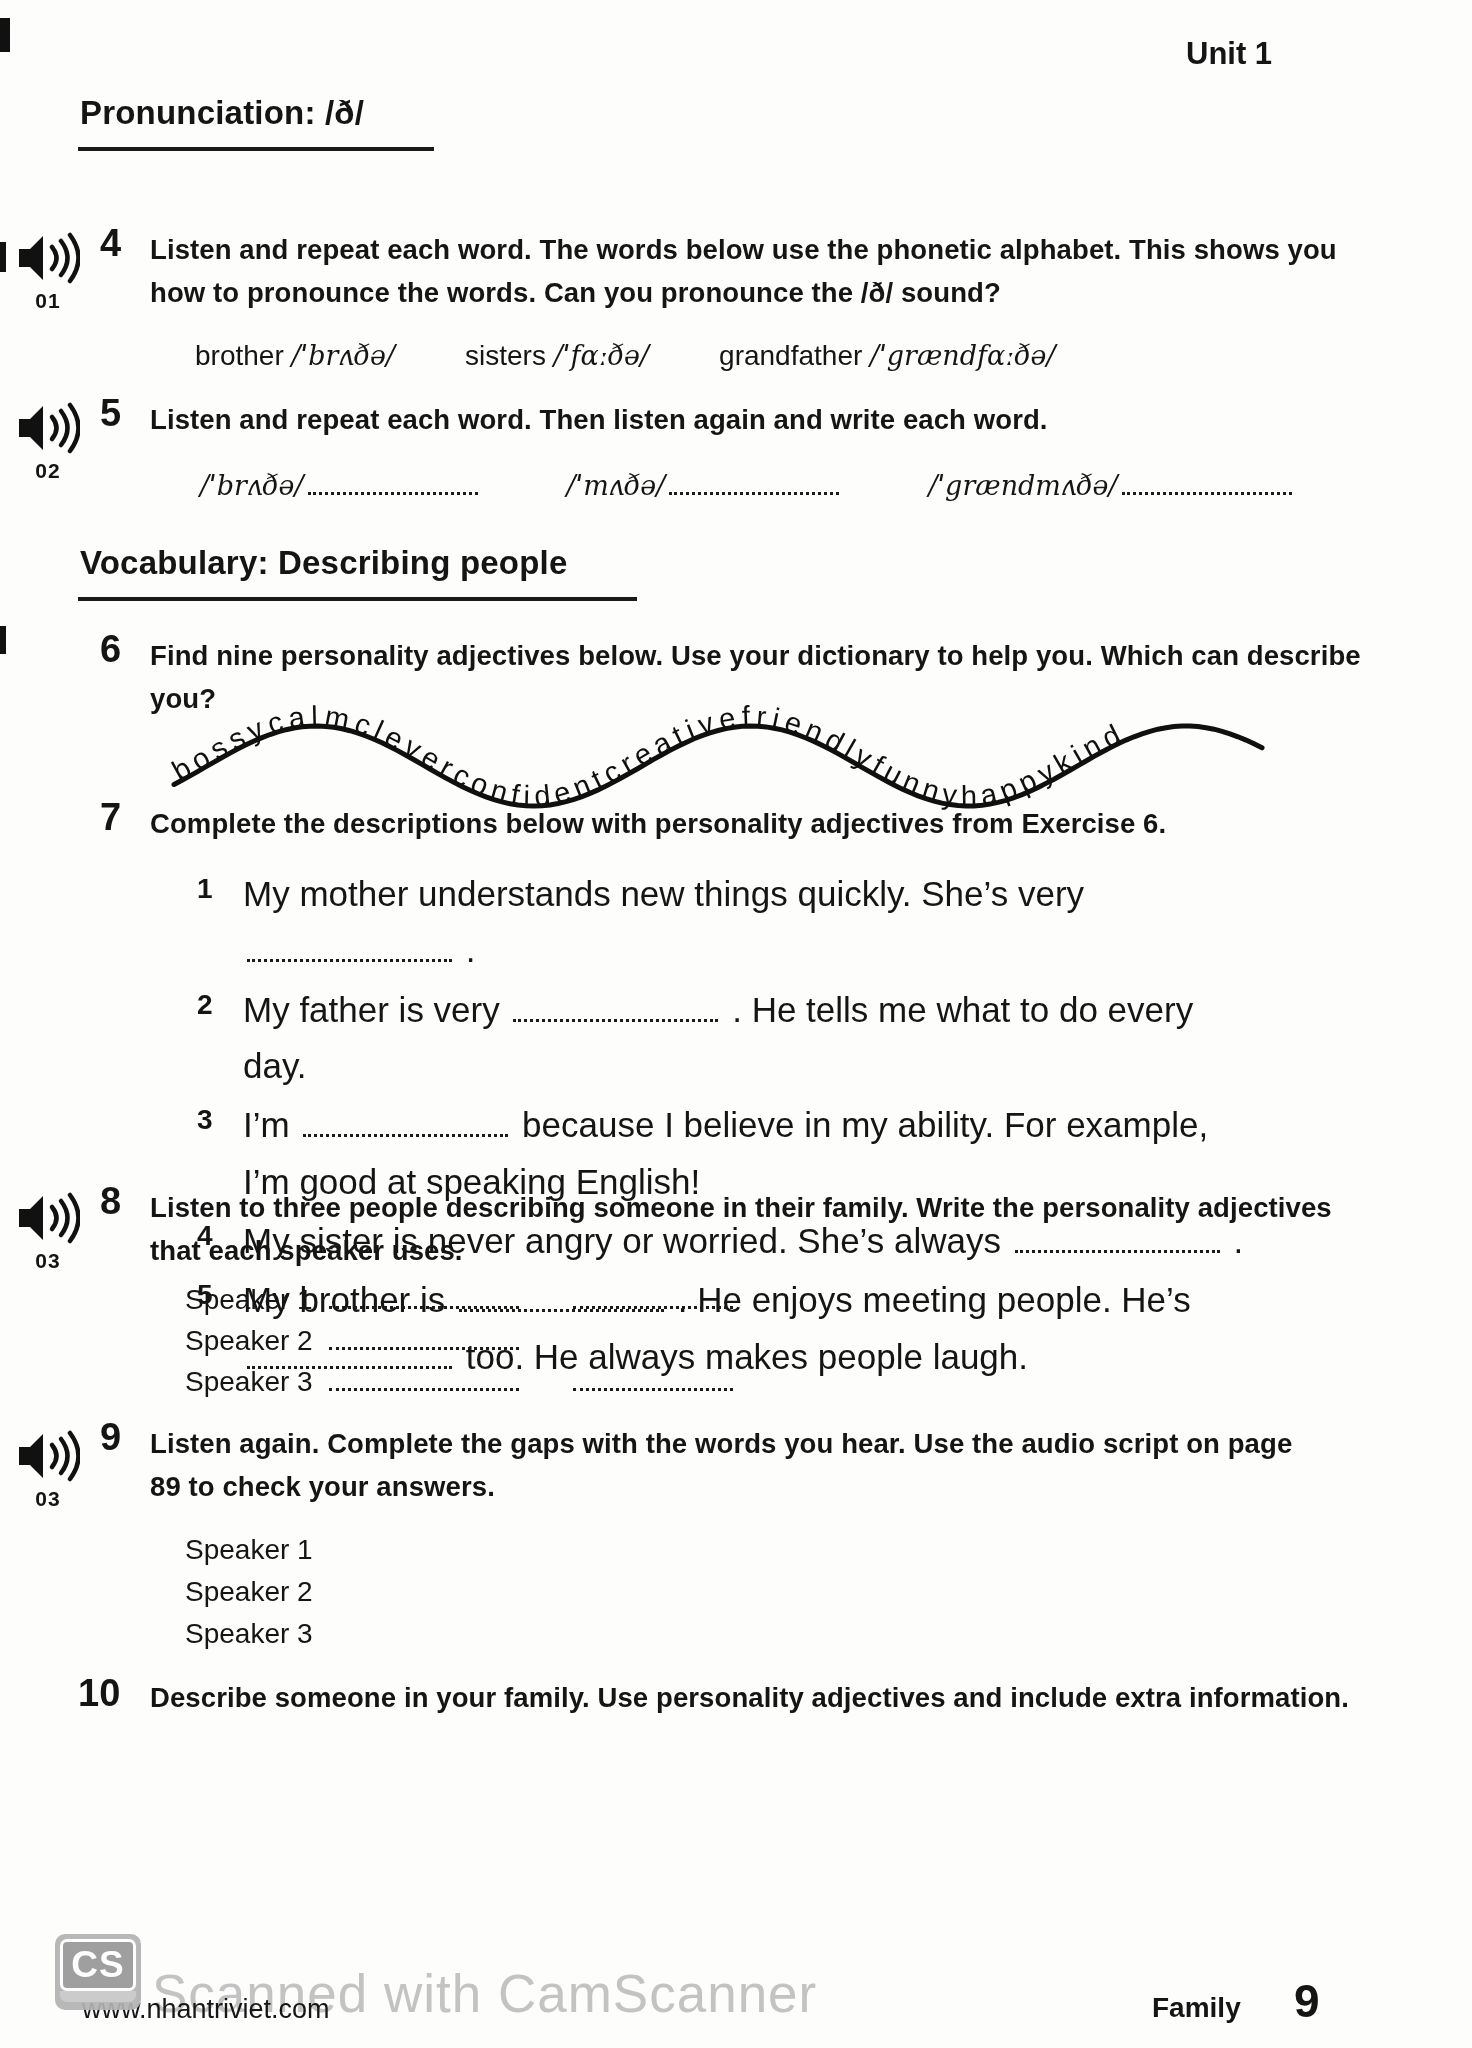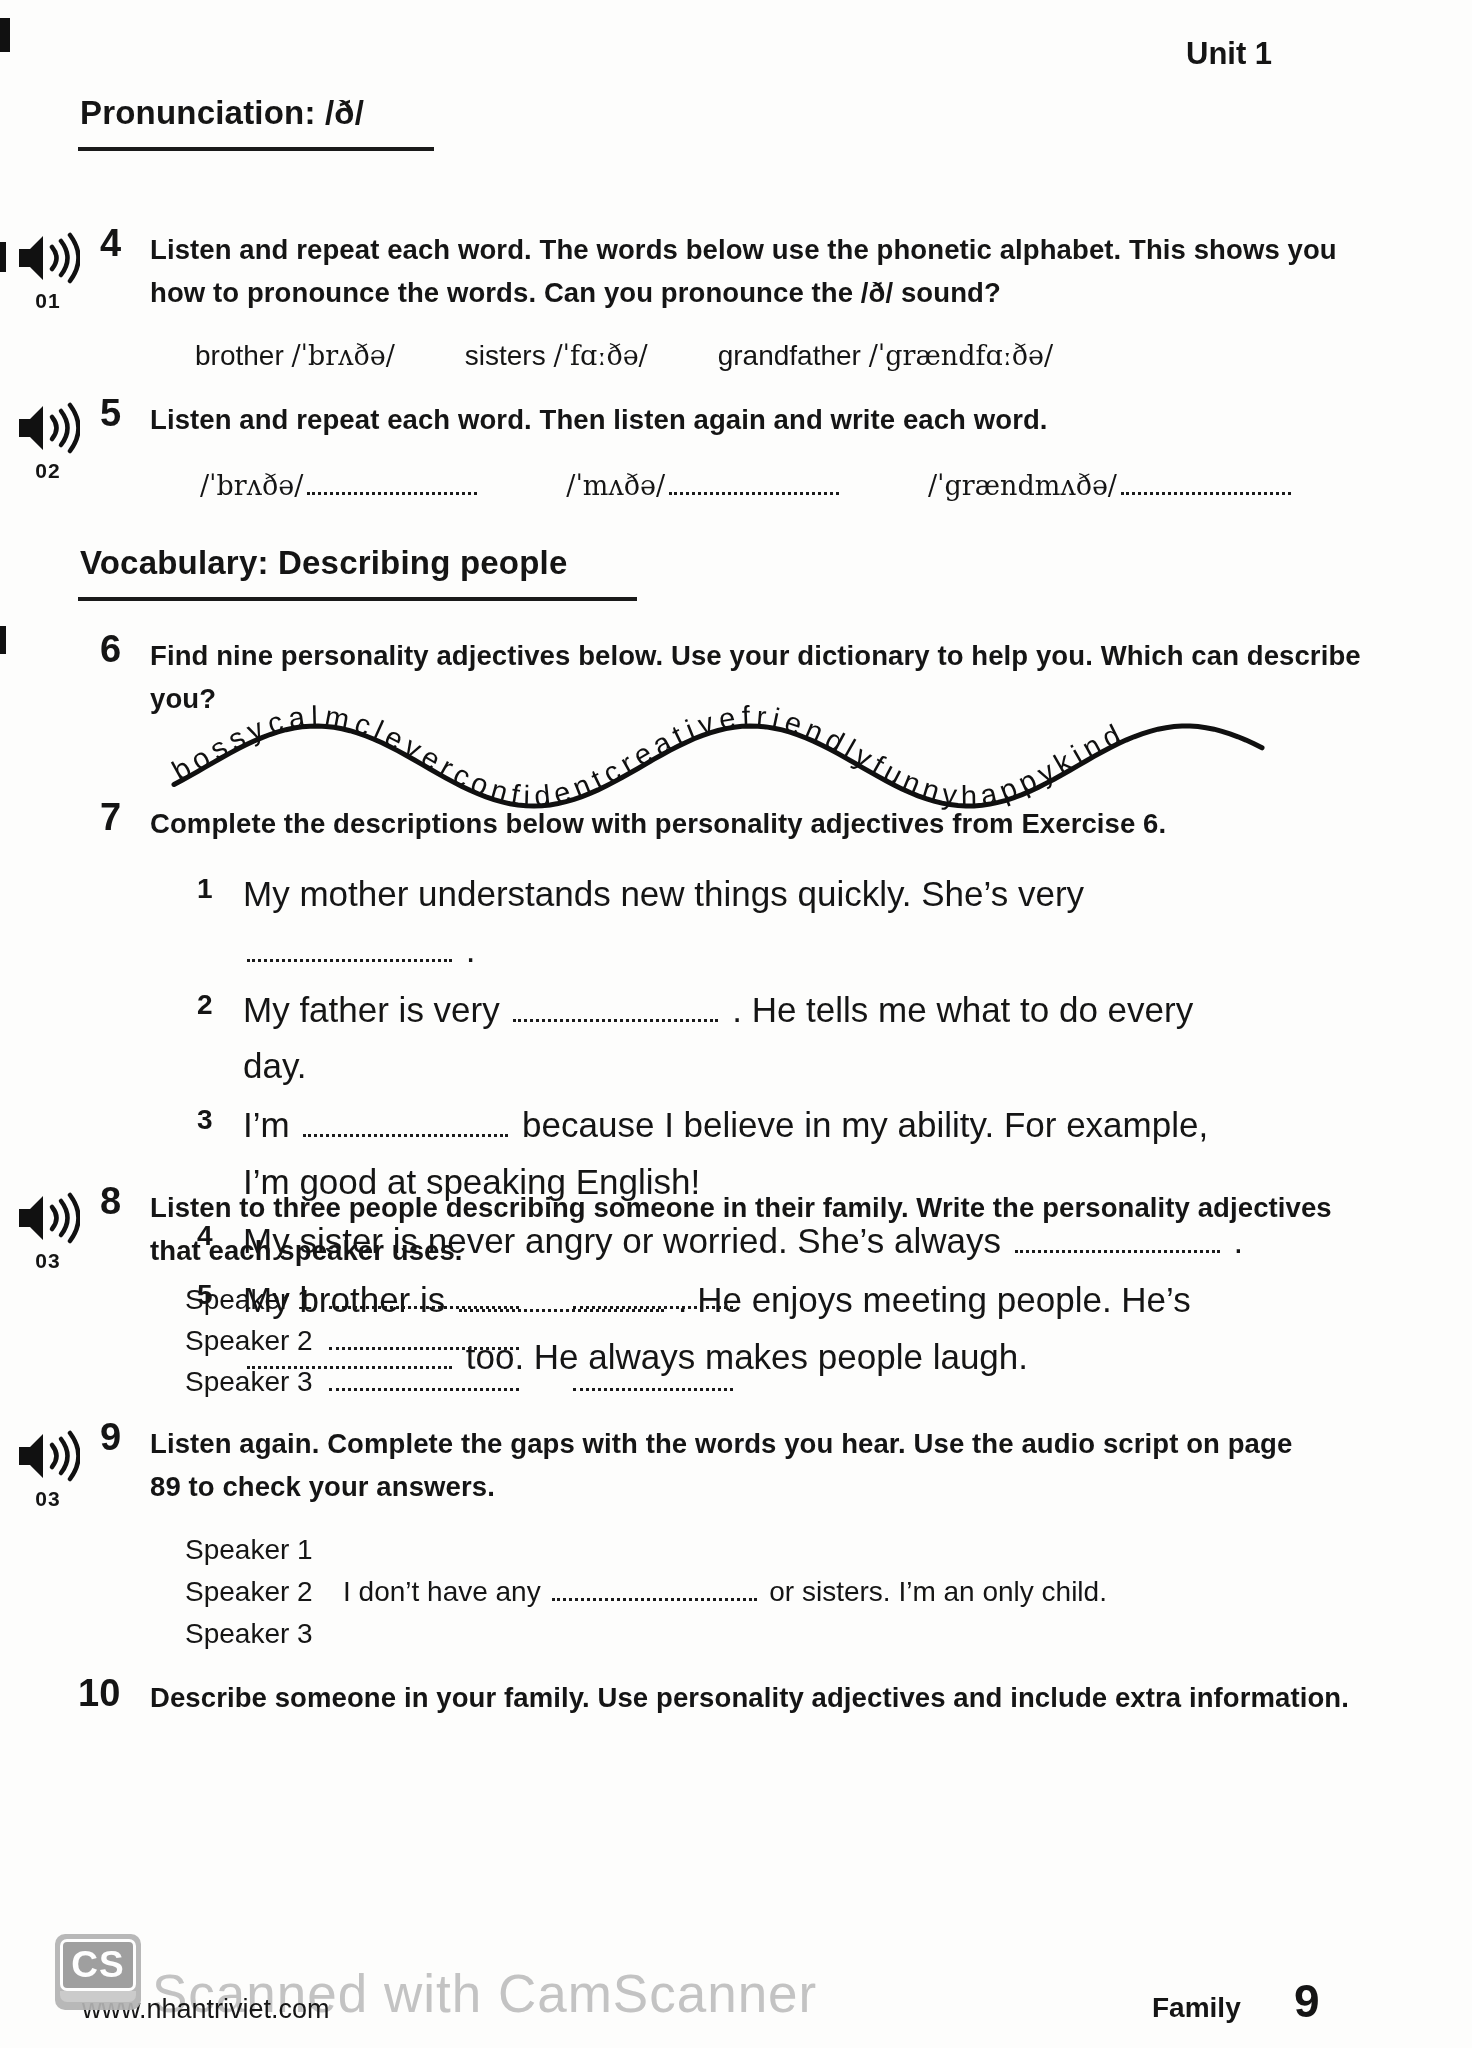--- a/index.html
+++ b/index.html
@@ -13,21 +13,21 @@
   .unit-label{font-size:31px;font-weight:700;}
 
   .sec-title{font-size:33px;font-weight:700;letter-spacing:.2px;
              border-bottom:4px solid #1a1a1a;padding:0 70px 15px 2px;display:inline-block;}
 
   .audio-badge{width:76px;text-align:center;}
   .audio-badge .track{font-size:21px;font-weight:700;margin-top:1px;letter-spacing:1px;}
 
   .ex-num{font-size:38px;font-weight:700;}
   .ex-instr{font-size:27.5px;font-weight:700;line-height:1.58;margin:0;letter-spacing:.1px;}
-  .ipa{font-family:"DejaVu Serif",serif;font-size:27px;}
+  .ipa{font-family:"DejaVu Serif",serif;font-size:27px;font-style:italic;}
 
   .blank{display:inline-block;border-bottom:3.4px dotted #1b1b1b;height:13px;margin:0 4px;}
 
   .words-row{display:flex;gap:70px;align-items:baseline;}
   .word-item{white-space:nowrap;font-size:28px;}
 
   .ans-row{display:flex;gap:85px;align-items:baseline;}
   .ans-item{white-space:nowrap;}
 
   .ex7-item{display:flex;margin-bottom:3px;}
@@ -191,21 +191,20 @@
       <div class="track">03</div>
     </div>
     <div class="abs ex-num" style="top:-6px;left:100px;">9</div>
     <p class="abs ex-instr" style="top:0;left:150px;width:1178px;">Listen again. Complete the gaps with the words you hear. Use the audio script on page 89 to check your answers.</p>
     <div class="abs" style="top:112px;left:185px;">
         <div class="sp-row9">
           <span class="sp-label9">Speaker 1</span>
         </div>
         <div class="sp-row9">
           <span class="sp-label9">Speaker 2</span>
-          <span class="sp-text9">I don’t have any <span class="blank" style="width: 205px;"></span> or sisters. I’m an only child.</span>
         </div>
         <div class="sp-row9">
           <span class="sp-label9">Speaker 3</span>
         </div>
       </div>
   </section>
 
   <section class="abs" style="top:1676px;left:0;width:1472px;">
     <div class="abs ex-num" style="top:-4px;left:78px;">10</div>
     <p class="abs ex-instr" style="top:0;left:150px;width:1260px;">Describe someone in your family. Use personality adjectives and include extra information.</p>

